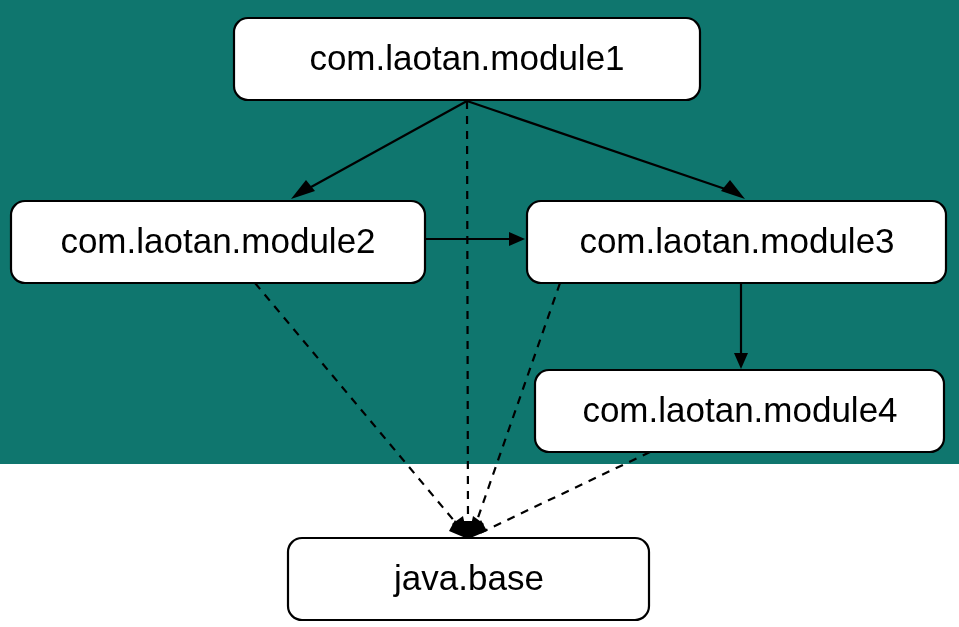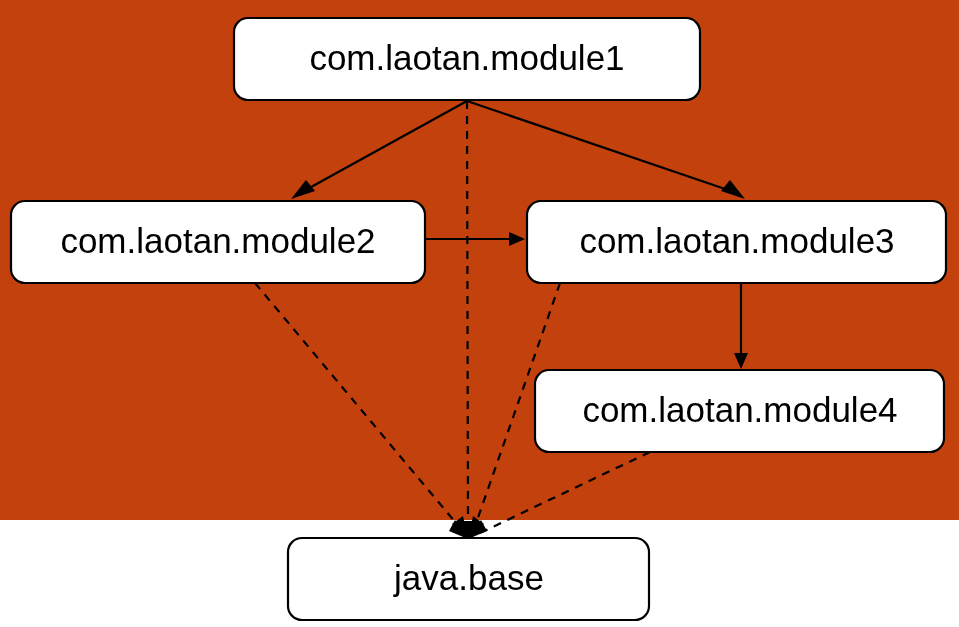--- a/index.html
+++ b/index.html
@@ -10,22 +10,22 @@
   }
   body {
     width: 959px;
     height: 627px;
     font-family: "Liberation Sans", sans-serif;
     overflow: hidden;
   }
   #diagram-root {
     position: relative;
     width: 959px;
-    height: 520px;
-    background: #c2410c;
+    height: 464px;
+    background: #0f766e;
   }
   #graph-svg {
     position: absolute;
     top: 0;
     left: 0;
     width: 959px;
     height: 627px;
     display: block;
   }
   .node-box {

